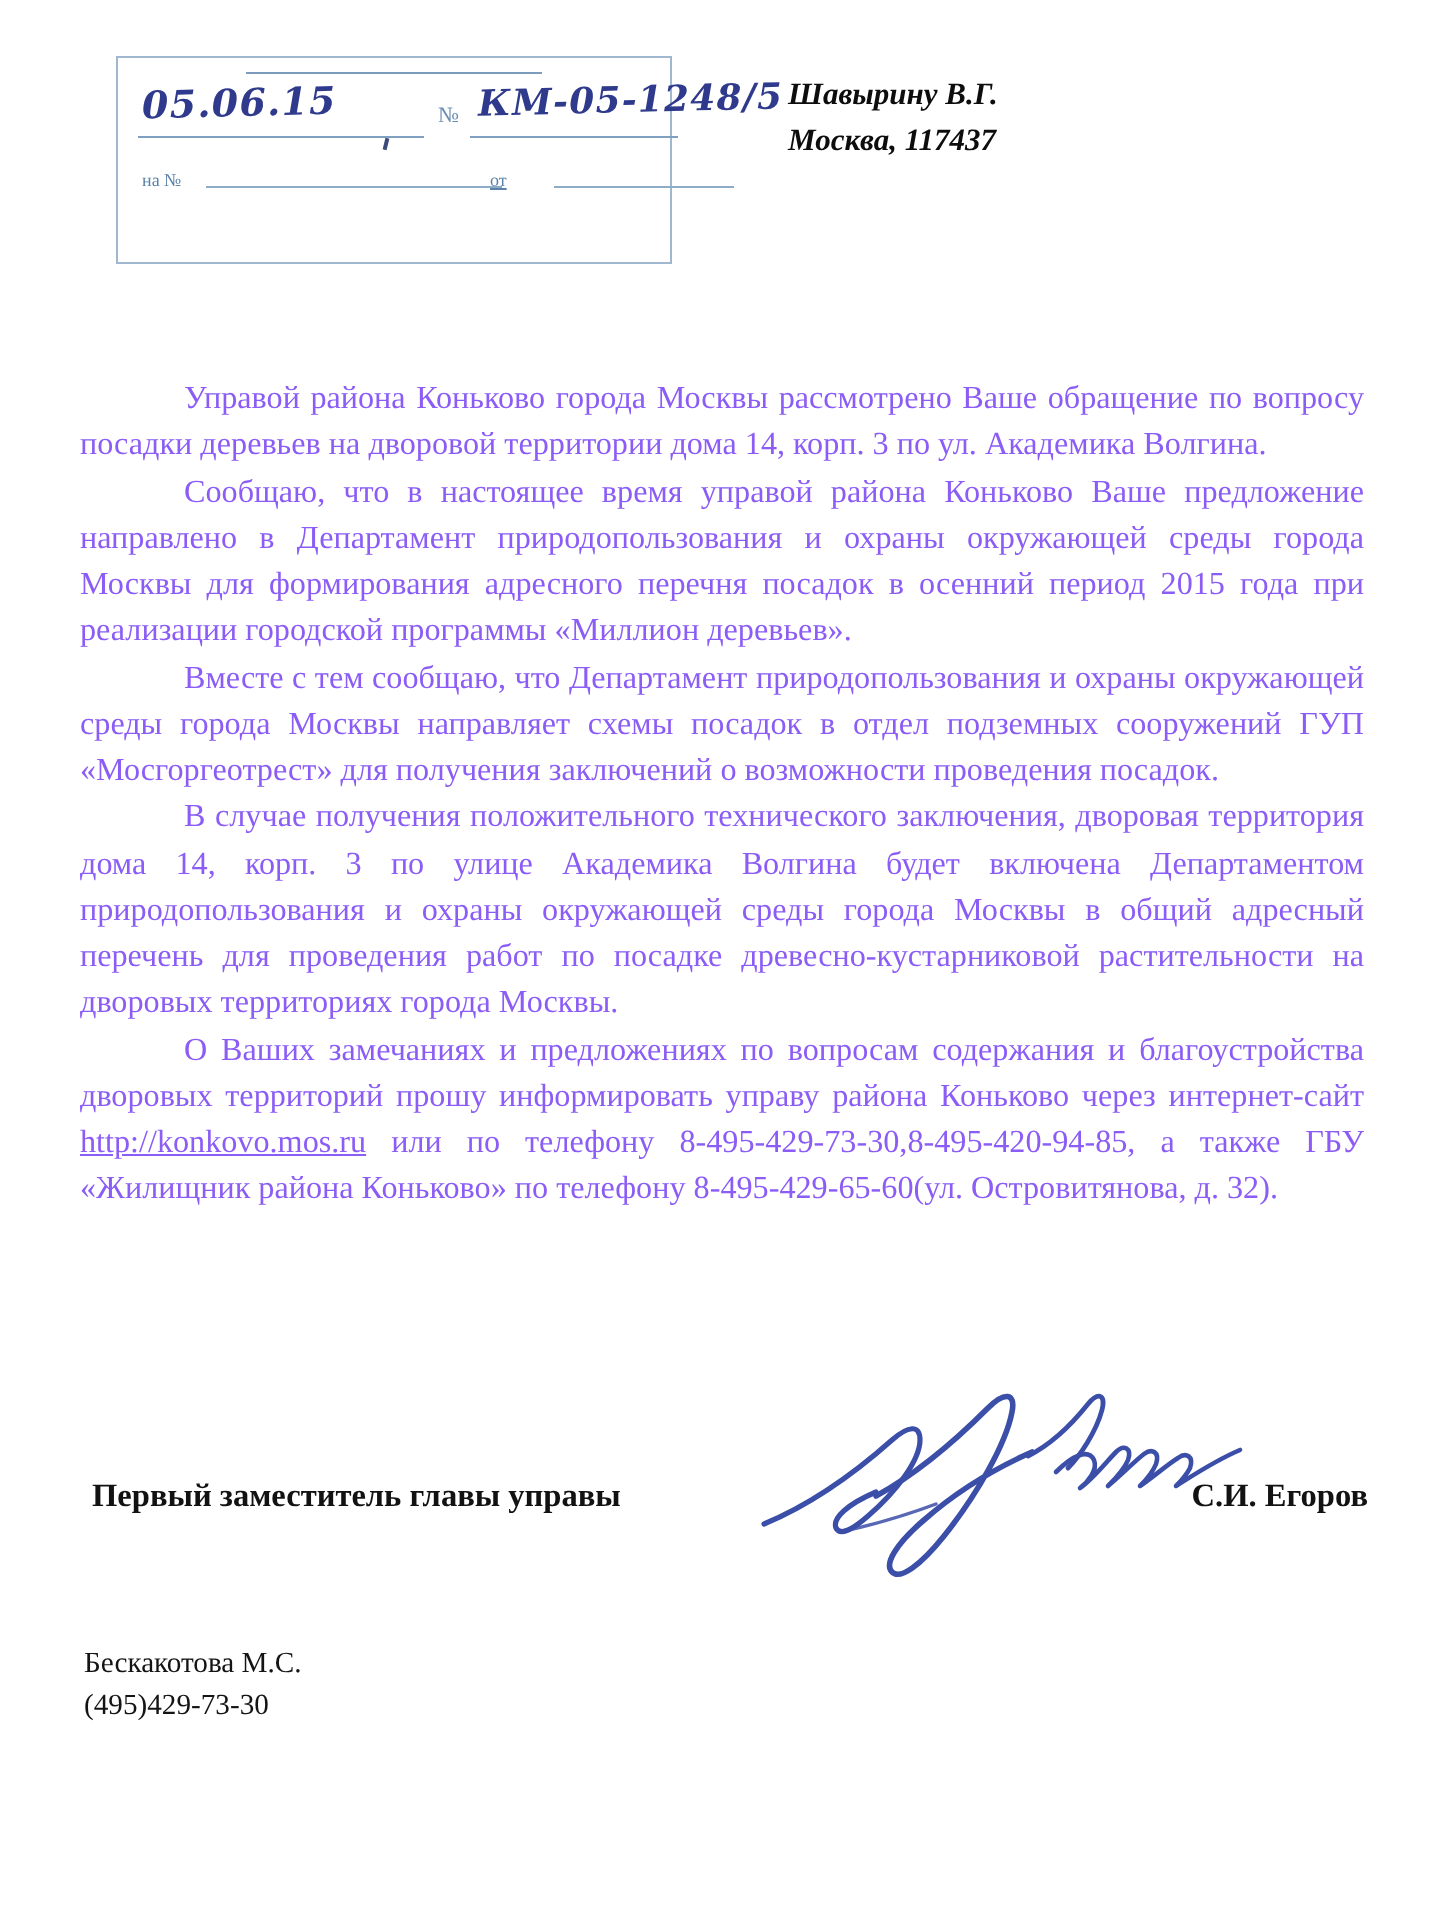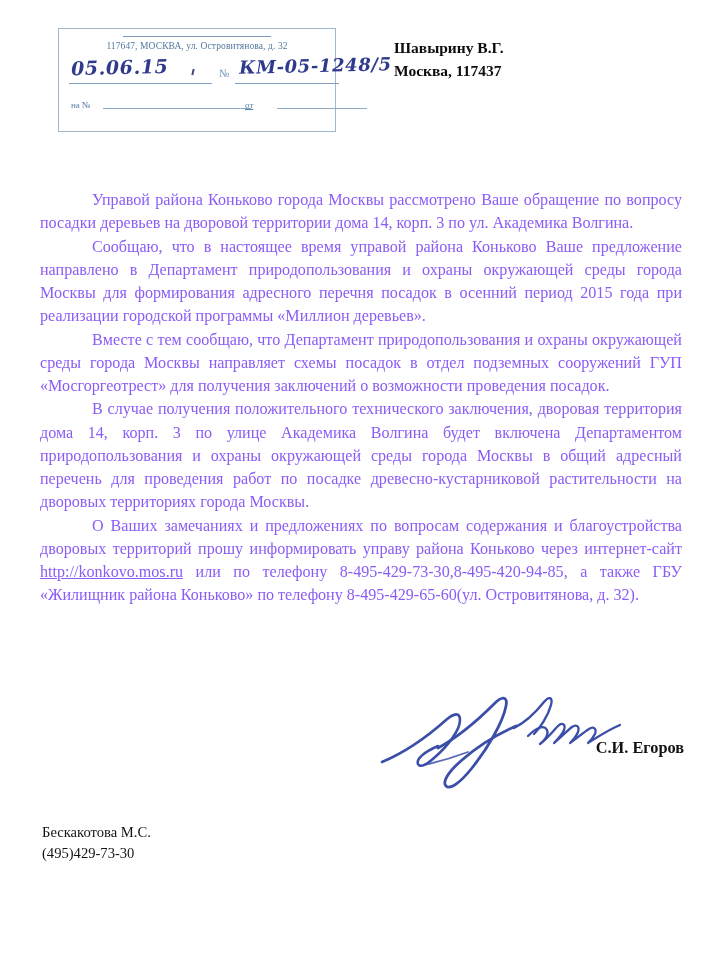--- a/index.html
+++ b/index.html
@@ -140,20 +140,21 @@
 
   
   .addressee {
     position: absolute;
     left: 394px;
     top: 8px;
     font-weight: 700;
     font-size: 15.5px;
     line-height: 1.5;
     color: #0d0d0d;
+    font-style: italic;
   }
   .addressee div { white-space: nowrap; }
 
   
   .body-text {
     position: absolute;
     left: 40px;
     top: 188px;
     width: 642px;
     font-size: 16.1px;
@@ -218,21 +219,20 @@
 </style>
 </head>
 <body>
 
 <div class="page">
 
   <div class="header-zone">
 
     <div class="reg-stamp">
       <div class="reg-stamp-rule"></div>
-      <div class="reg-org-line">117647, МОСКВА, ул. Островитянова, д. 32</div>
 
       <div class="reg-fill-row">
         <span class="hw reg-date">05.06.15</span>
         <span class="reg-no-sym">№</span>
         <span class="hw reg-number">КМ-05-1248/5</span>
         <div class="reg-underline-a"></div>
         <div class="reg-underline-b"></div>
       </div>
 
       <div class="reg-ref-row">
@@ -252,20 +252,21 @@
 
   <div class="body-text">
     <p>Управой района Коньково города Москвы рассмотрено Ваше обращение по вопросу  посадки  деревьев  на дворовой территории дома  14, корп. 3 по ул. Академика Волгина.</p>
     <p>Сообщаю, что в настоящее время управой района Коньково  Ваше предложение    направлено в Департамент природопользования и охраны окружающей среды города   Москвы для формирования адресного перечня посадок в осенний период 2015 года при реализации  городской программы «Миллион деревьев».</p>
     <p>Вместе с тем сообщаю, что Департамент природопользования и охраны окружающей среды города   Москвы направляет схемы посадок в отдел подземных сооружений ГУП «Мосгоргеотрест» для получения заключений о возможности проведения посадок.</p>
     <p>В случае получения положительного технического заключения, дворовая территория дома 14, корп. 3 по улице   Академика  Волгина будет включена Департаментом природопользования и охраны окружающей среды города    Москвы в общий адресный перечень для проведения работ по посадке древесно-кустарниковой растительности на дворовых территориях города Москвы.</p>
     <p><span>О Ваших замечаниях и предложениях по вопросам содержания и благоустройства дворовых территорий  прошу информировать управу района Коньково через интернет-сайт </span><a class="inline-link" href="#">http://konkovo.mos.ru</a><span> или  по телефону 8-495-429-73-30,8-495-420-94-85, а также ГБУ «Жилищник района Коньково» по телефону 8-495-429-65-60(ул. Островитянова, д. 32).</span></p>
   </div>
 
   <div class="sig-row">
+    <span class="sig-title">Первый заместитель главы управы</span>
 
     <svg class="signature-ink" viewBox="0 0 260 110" xmlns="http://www.w3.org/2000/svg">
       <g fill="none" stroke="#3b4ea8" stroke-linecap="round" stroke-linejoin="round">
         <path d="M6 76 C 30 66, 52 50, 70 34 C 78 27, 84 26, 84 34 C 84 44, 72 60, 58 72
                  C 50 79, 44 82, 42 78 C 40 73, 48 66, 62 60" stroke-width="2.6"></path>
         <path d="M62 62 C 84 50, 104 32, 118 18 C 126 10, 132 10, 130 20
                  C 127 36, 112 62, 96 82 C 84 97, 74 104, 70 100
                  C 66 96, 72 86, 86 74 C 102 60, 122 48, 140 40" stroke-width="2.8"></path>
         <path d="M138 42 C 150 36, 160 26, 168 16 C 173 10, 177 11, 175 19
                  C 172 30, 164 42, 158 48" stroke-width="2.4"></path>

